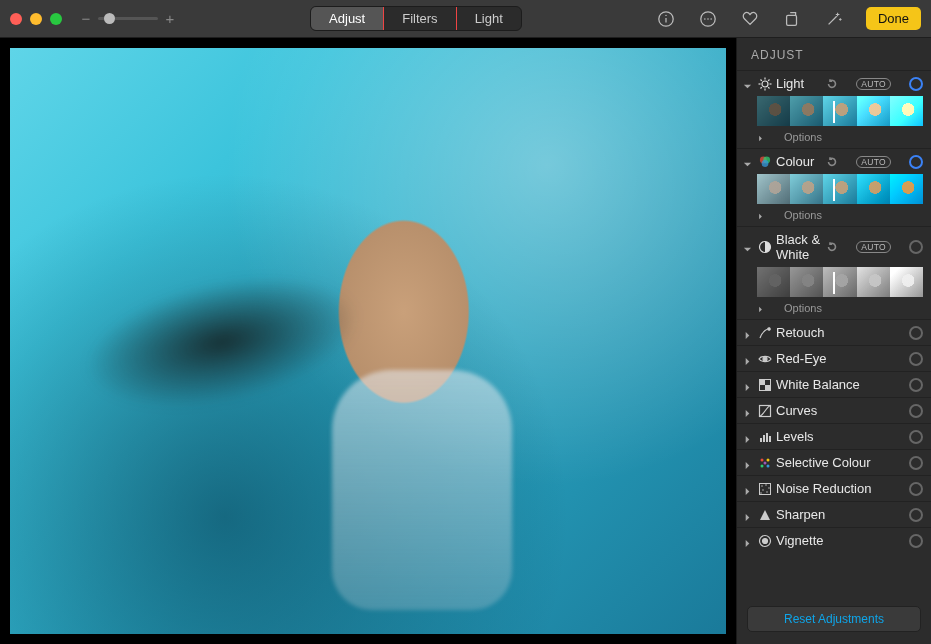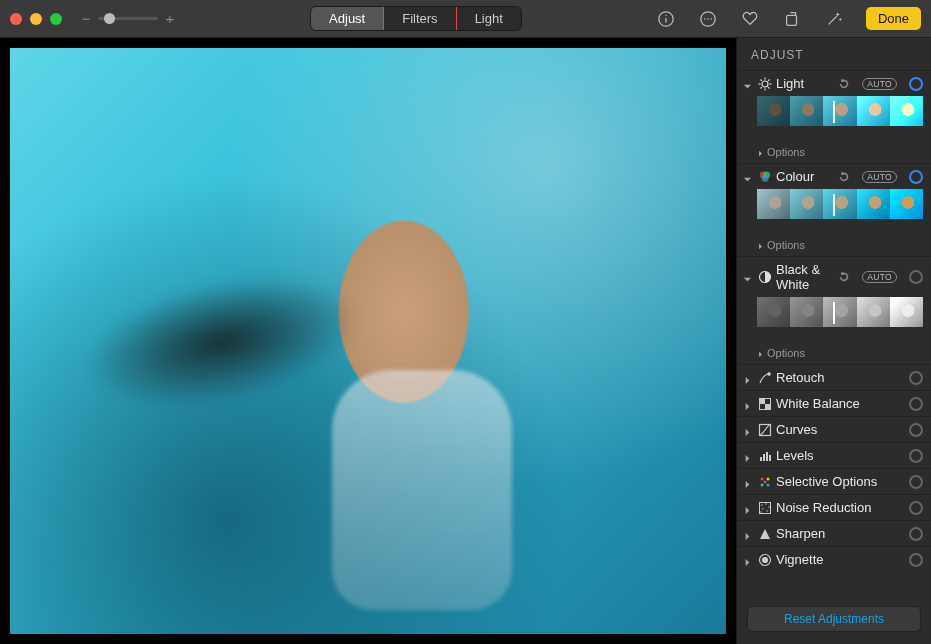--- a/index.html
+++ b/index.html
@@ -125,21 +125,21 @@
   .disclosure {
     width: 10px; height: 10px; display: inline-block;
     color: #aaa;
   }
   .disclosure svg { width: 9px; height: 9px; fill: #aaa; }
   .adj-icon {
     width: 15px; height: 15px; display:flex; align-items:center; justify-content:center;
   }
   .adj-icon svg { width: 14px; height: 14px; }
   .adj-label { flex: 1; color: #e8e8e8; font-size: 13px; }
-  .adj-ctrls { display: flex; align-items: center; gap: 12px; justify-content: space-between; }
+  .adj-ctrls { display: flex; align-items: center; gap: 18px; justify-content: space-between; }
   .reset-mini { width:12px; height:12px; }
   .reset-mini svg { width:12px; height:12px; stroke:#888; fill:none; stroke-width:1.6;}
   .auto-pill {
     font-size: 8.5px; border:1px solid #888; border-radius:7px;
     padding: 0px 4px; color:#bbb; letter-spacing:0.3px;
   }
   .ring {
     width:14px; height:14px; border-radius:50%;
     border: 2px solid #3b82f6; background: transparent;
   }
@@ -168,22 +168,22 @@
   .thumbs.sat .thumb:nth-child(4){ filter:saturate(1.5);}
   .thumbs.sat .thumb:nth-child(5){ filter:saturate(2.2);}
   .thumbs.bw .thumb{ filter:grayscale(1);}
   .thumbs.bw .thumb:nth-child(1){ filter:grayscale(1) brightness(0.6);}
   .thumbs.bw .thumb:nth-child(2){ filter:grayscale(1) brightness(0.8);}
   .thumbs.bw .thumb:nth-child(3){ filter:grayscale(1) brightness(1);}
   .thumbs.bw .thumb:nth-child(4){ filter:grayscale(1) brightness(1.2);}
   .thumbs.bw .thumb:nth-child(5){ filter:grayscale(1) brightness(1.45);}
   .thumbs-wrap{ position:relative; }
   .options-row {
-    display:flex; align-items:center; gap:0;
-    margin-left: 14px; margin-top:20px;
+    display:flex; align-items:center; gap:17px;
+    margin-left: 14px; margin-top:5px;
     color:#999; font-size:11px; cursor:pointer;
   }
   .options-row .disclosure svg{ width:7px; height:7px;}
   .reset-adj {
     margin: auto 10px 12px; padding:5px 0;
     background:#3a3a3a; color:#0ea5e9; border:1px solid #222;
     border-radius:5px; text-align:center; font-size:12px;
     cursor: default;
   }
   .sidebar-spacer{ flex:1; }
@@ -393,20 +393,37 @@
               <circle cx="11" cy="3" r="1.2" fill="#ccc"></circle>
             </svg>
           </span>
         <span class="adj-label">Retouch</span>
         <span class="adj-ctrls">
             <span class="ring gray"></span>
           </span>
       </div>
     </div>
 
+    <div class="adj">
+      <div class="adj-header">
+        <span class="disclosure"><svg viewBox="0 0 10 10">
+              <path d="M3 1 L7 5 L3 9 Z"></path>
+            </svg></span>
+        <span class="adj-icon">
+            <svg viewBox="0 0 14 14" stroke="#ccc" fill="none" stroke-width="1.2">
+              <path d="M1 7 C3 3.5 11 3.5 13 7 C11 10.5 3 10.5 1 7 Z"></path>
+              <circle cx="7" cy="7" r="2" fill="#ccc"></circle>
+            </svg>
+          </span>
+        <span class="adj-label">Red-Eye</span>
+        <span class="adj-ctrls">
+            <span class="ring gray"></span>
+          </span>
+      </div>
+    </div>
 
     <div class="adj">
       <div class="adj-header">
         <span class="disclosure"><svg viewBox="0 0 10 10">
               <path d="M3 1 L7 5 L3 9 Z"></path>
             </svg></span>
         <span class="adj-icon">
             <svg viewBox="0 0 14 14">
               <rect x="1.5" y="1.5" width="11" height="11" fill="none" stroke="#ccc"></rect>
               <rect x="1.5" y="1.5" width="5.5" height="5.5" fill="#ccc"></rect>
@@ -466,21 +483,21 @@
             </svg></span>
         <span class="adj-icon">
             <svg viewBox="0 0 14 14">
               <circle cx="4" cy="4" r="1.5" fill="#e74c3c"></circle>
               <circle cx="10" cy="4" r="1.5" fill="#f1c40f"></circle>
               <circle cx="4" cy="10" r="1.5" fill="#2ecc71"></circle>
               <circle cx="10" cy="10" r="1.5" fill="#3498db"></circle>
               <circle cx="7" cy="7" r="1.5" fill="#9b59b6"></circle>
             </svg>
           </span>
-        <span class="adj-label">Selective Options</span>
+        <span class="adj-label">Selective Colour</span>
         <span class="adj-ctrls">
             <span class="ring gray"></span>
           </span>
       </div>
     </div>
 
     <div class="adj">
       <div class="adj-header">
         <span class="disclosure"><svg viewBox="0 0 10 10">
               <path d="M3 1 L7 5 L3 9 Z"></path>

